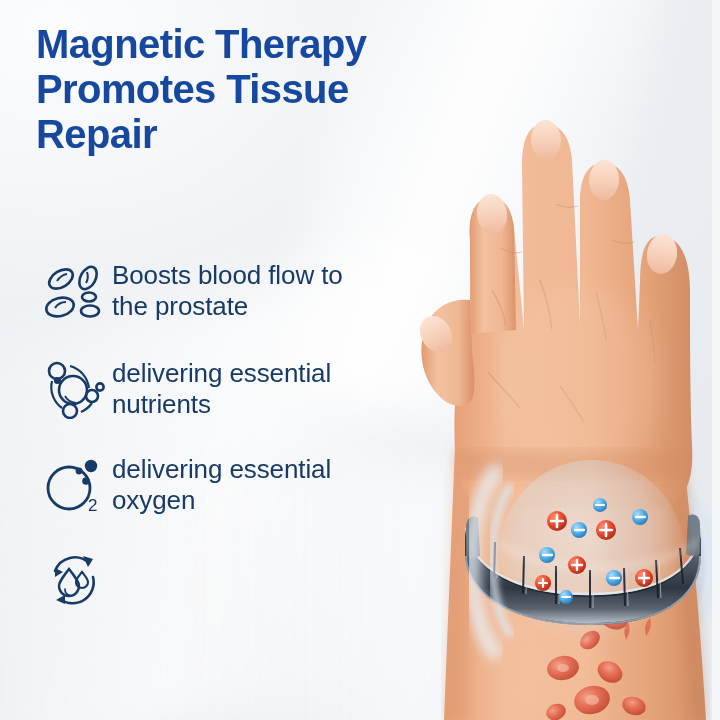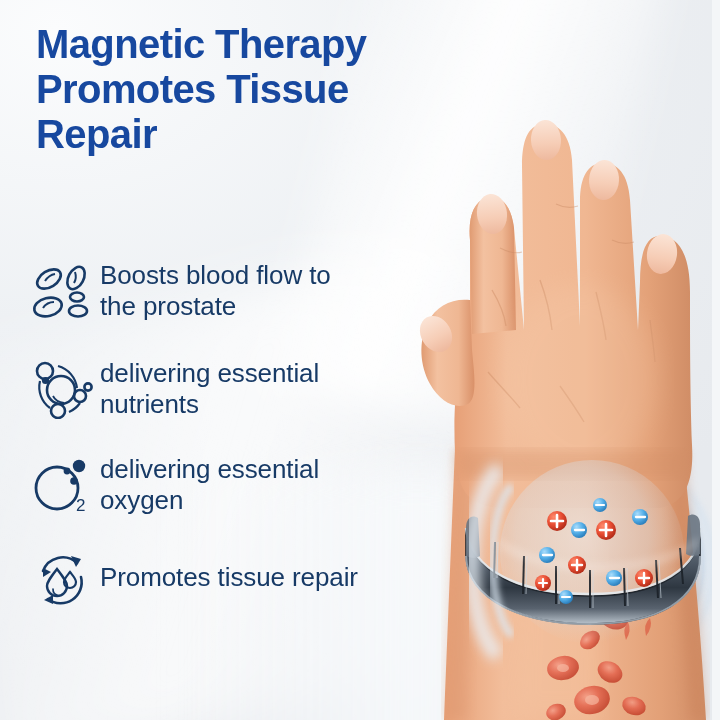--- a/index.html
+++ b/index.html
@@ -40,21 +40,21 @@
     color:#17489f;
     font-weight:bold;
     font-size:40px;
     line-height:1.13;
     letter-spacing:-0.6px;
     white-space:pre-line;
     z-index:6;
   }
 
   
-  #features{position:absolute;left:24px;top:258px;width:436px;z-index:6;}
+  #features{position:absolute;left:36px;top:258px;width:436px;z-index:6;}
   .feature{display:flex;align-items:flex-start;margin-bottom:26px;}
   .feature .ic{flex:0 0 76px;height:70px;display:flex;align-items:center;justify-content:center;}
   .feature .ic svg{display:block;}
   .feature .tx{
     color:#173a66;
     font-size:26px;
     line-height:1.19;
     padding-top:4px;
     white-space:pre-line;
     letter-spacing:-.1px;
@@ -393,17 +393,16 @@
           <path d="M12,20 a21,21 0 0 1 34,-8" stroke-width="2.6"></path>
           <path d="M12,26 l0,-9 l8,4 Z" fill="#173a66" stroke="none"></path>
           <path d="M40,5 l10,3 l-5,8 Z" fill="#173a66" stroke="none"></path>
           <path d="M50,26 a21,21 0 0 1 -33,22" stroke-width="2.6"></path>
           <path d="M22,53 l-9,-4 l9,-5 Z" fill="#173a66" stroke="none"></path>
           <path d="M26,18 c-7,9 -10,13 -10,17 a10,10 0 0 0 20,0 c0,-4 -3,-8 -10,-17 Z" stroke-width="2.4"></path>
           <path d="M22,38 q0,5 4,6" stroke-width="1.7"></path>
           <path d="M39,21 c-4,5 -6,7 -6,10 a6,6 0 0 0 12,0 c0,-3 -2,-5 -6,-10 Z" stroke-width="2.2"></path>
         </svg>
       </span>
-      <span class="tx">Promotes tissue repair</span>
     </div>
 
   </div>
 </div>
 
 </body></html>

